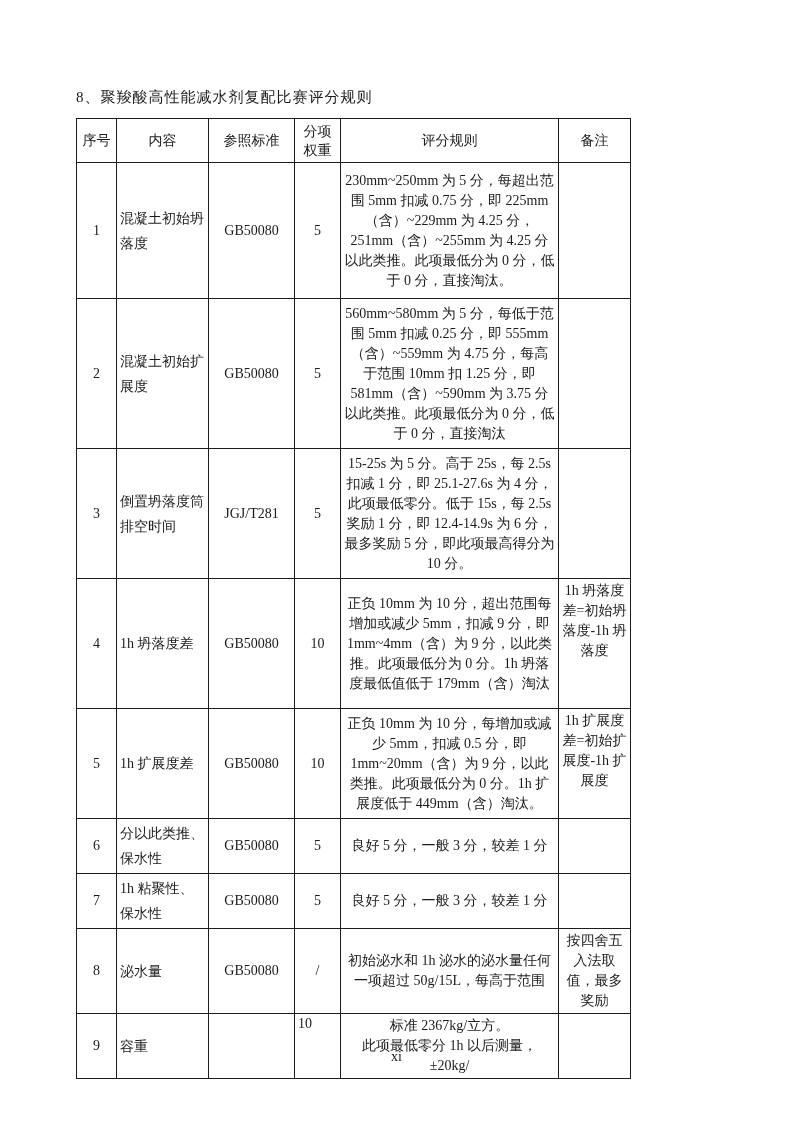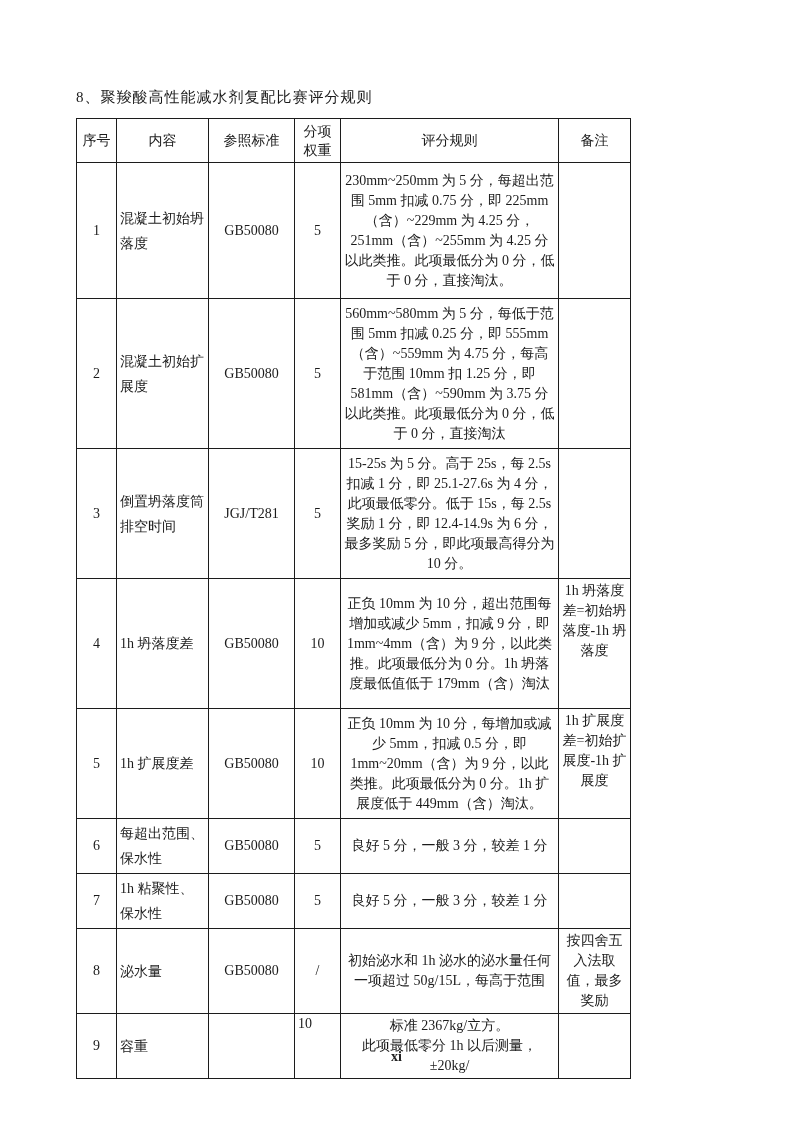--- a/index.html
+++ b/index.html
@@ -87,21 +87,20 @@
     padding-left: 2px;
   }
   .page-number {
     position: absolute;
     left: 391px;
     top: 1049px;
     font-size: 14px;
     color: #222222;
     z-index: 2;
     font-family: "Liberation Serif", serif;
-    font-weight: bold;
   }
   .watermark {
     position: absolute;
     left: 316px;
     top: 1056px;
     font-size: 27px;
     letter-spacing: 1px;
     color: #F09A6E;
     z-index: 1;
     font-family: "Liberation Sans", "DejaVu Sans", sans-serif;
@@ -169,21 +168,21 @@
       <tr class="r5">
         <td class="c-no">5</td>
         <td class="c-content">1h 扩展度差</td>
         <td class="c-std">GB50080</td>
         <td class="c-weight">10</td>
         <td class="c-rule">正负 10mm 为 10 分，每增加或减少 5mm，扣减 0.5 分，即 1mm~20mm（含）为 9 分，以此类推。此项最低分为 0 分。1h 扩展度低于 449mm（含）淘汰。</td>
         <td class="c-note">1h 扩展度差=初始扩展度-1h 扩展度</td>
       </tr>
       <tr class="r6">
         <td class="c-no">6</td>
-        <td class="c-content">每超出范围、保水性</td>
+        <td class="c-content">分以此类推、保水性</td>
         <td class="c-std">GB50080</td>
         <td class="c-weight">5</td>
         <td class="c-rule">良好 5 分，一般 3 分，较差 1 分</td>
         <td class="c-note"></td>
       </tr>
       <tr class="r7">
         <td class="c-no">7</td>
         <td class="c-content">1h 粘聚性、保水性</td>
         <td class="c-std">GB50080</td>
         <td class="c-weight">5</td>

